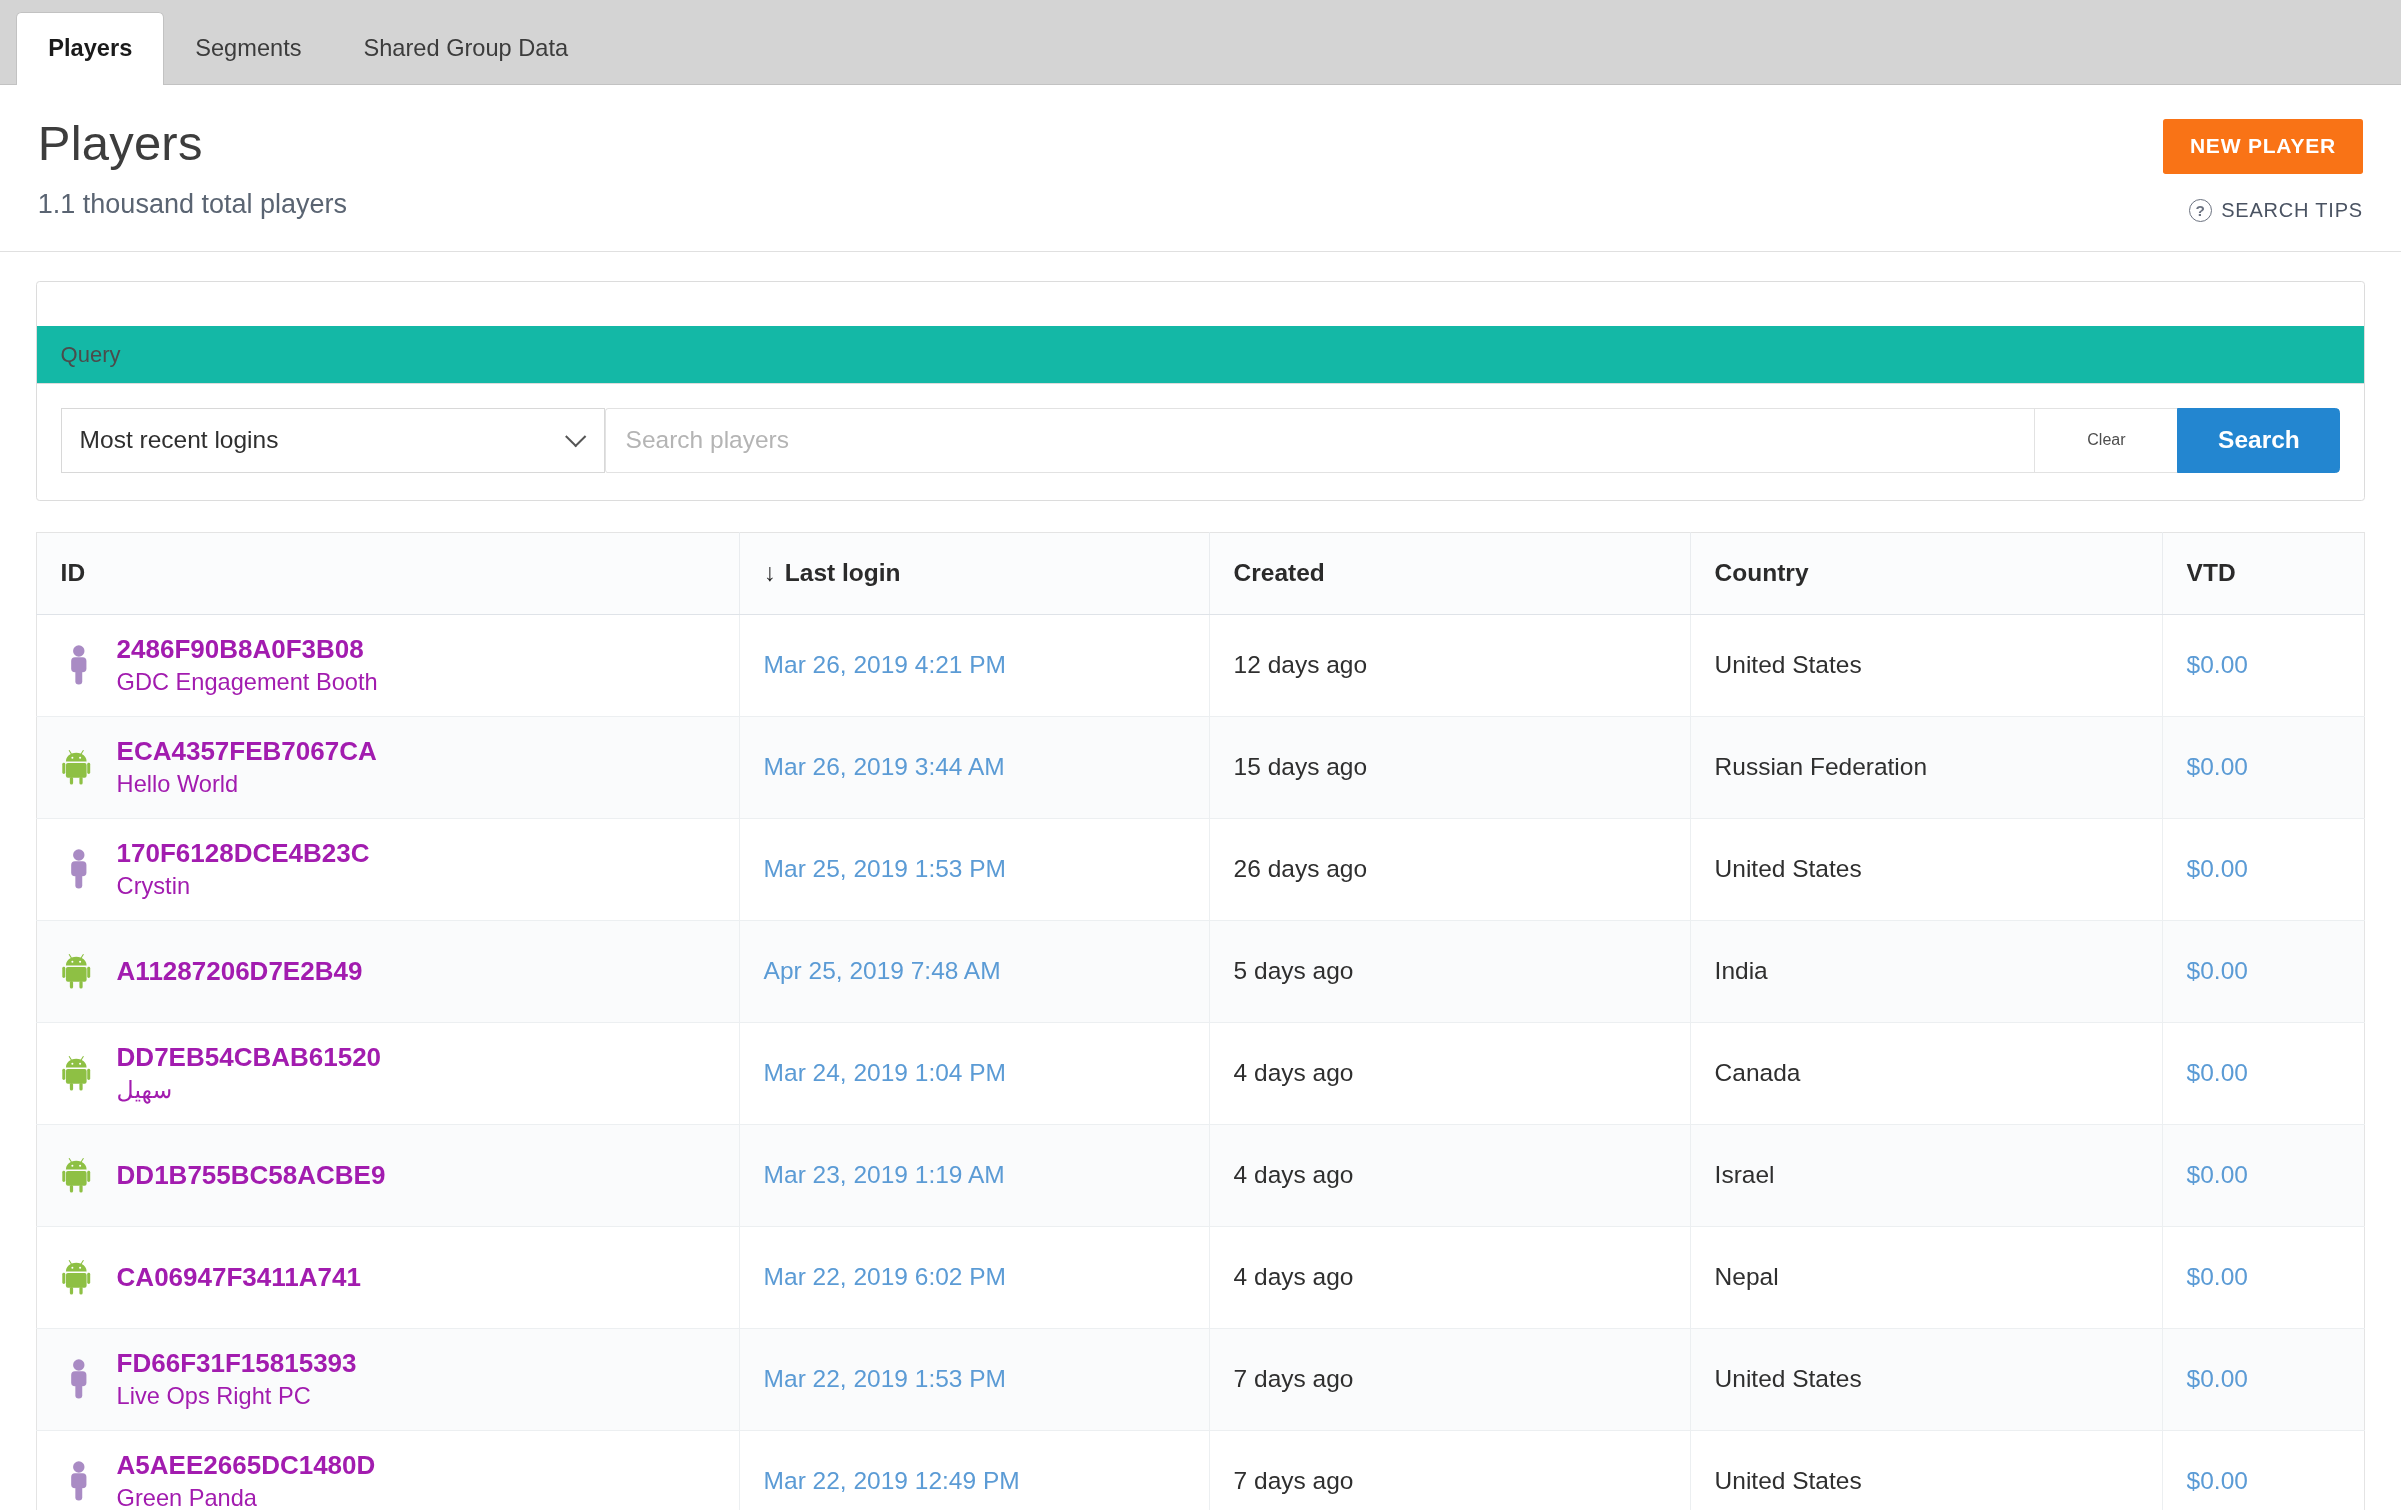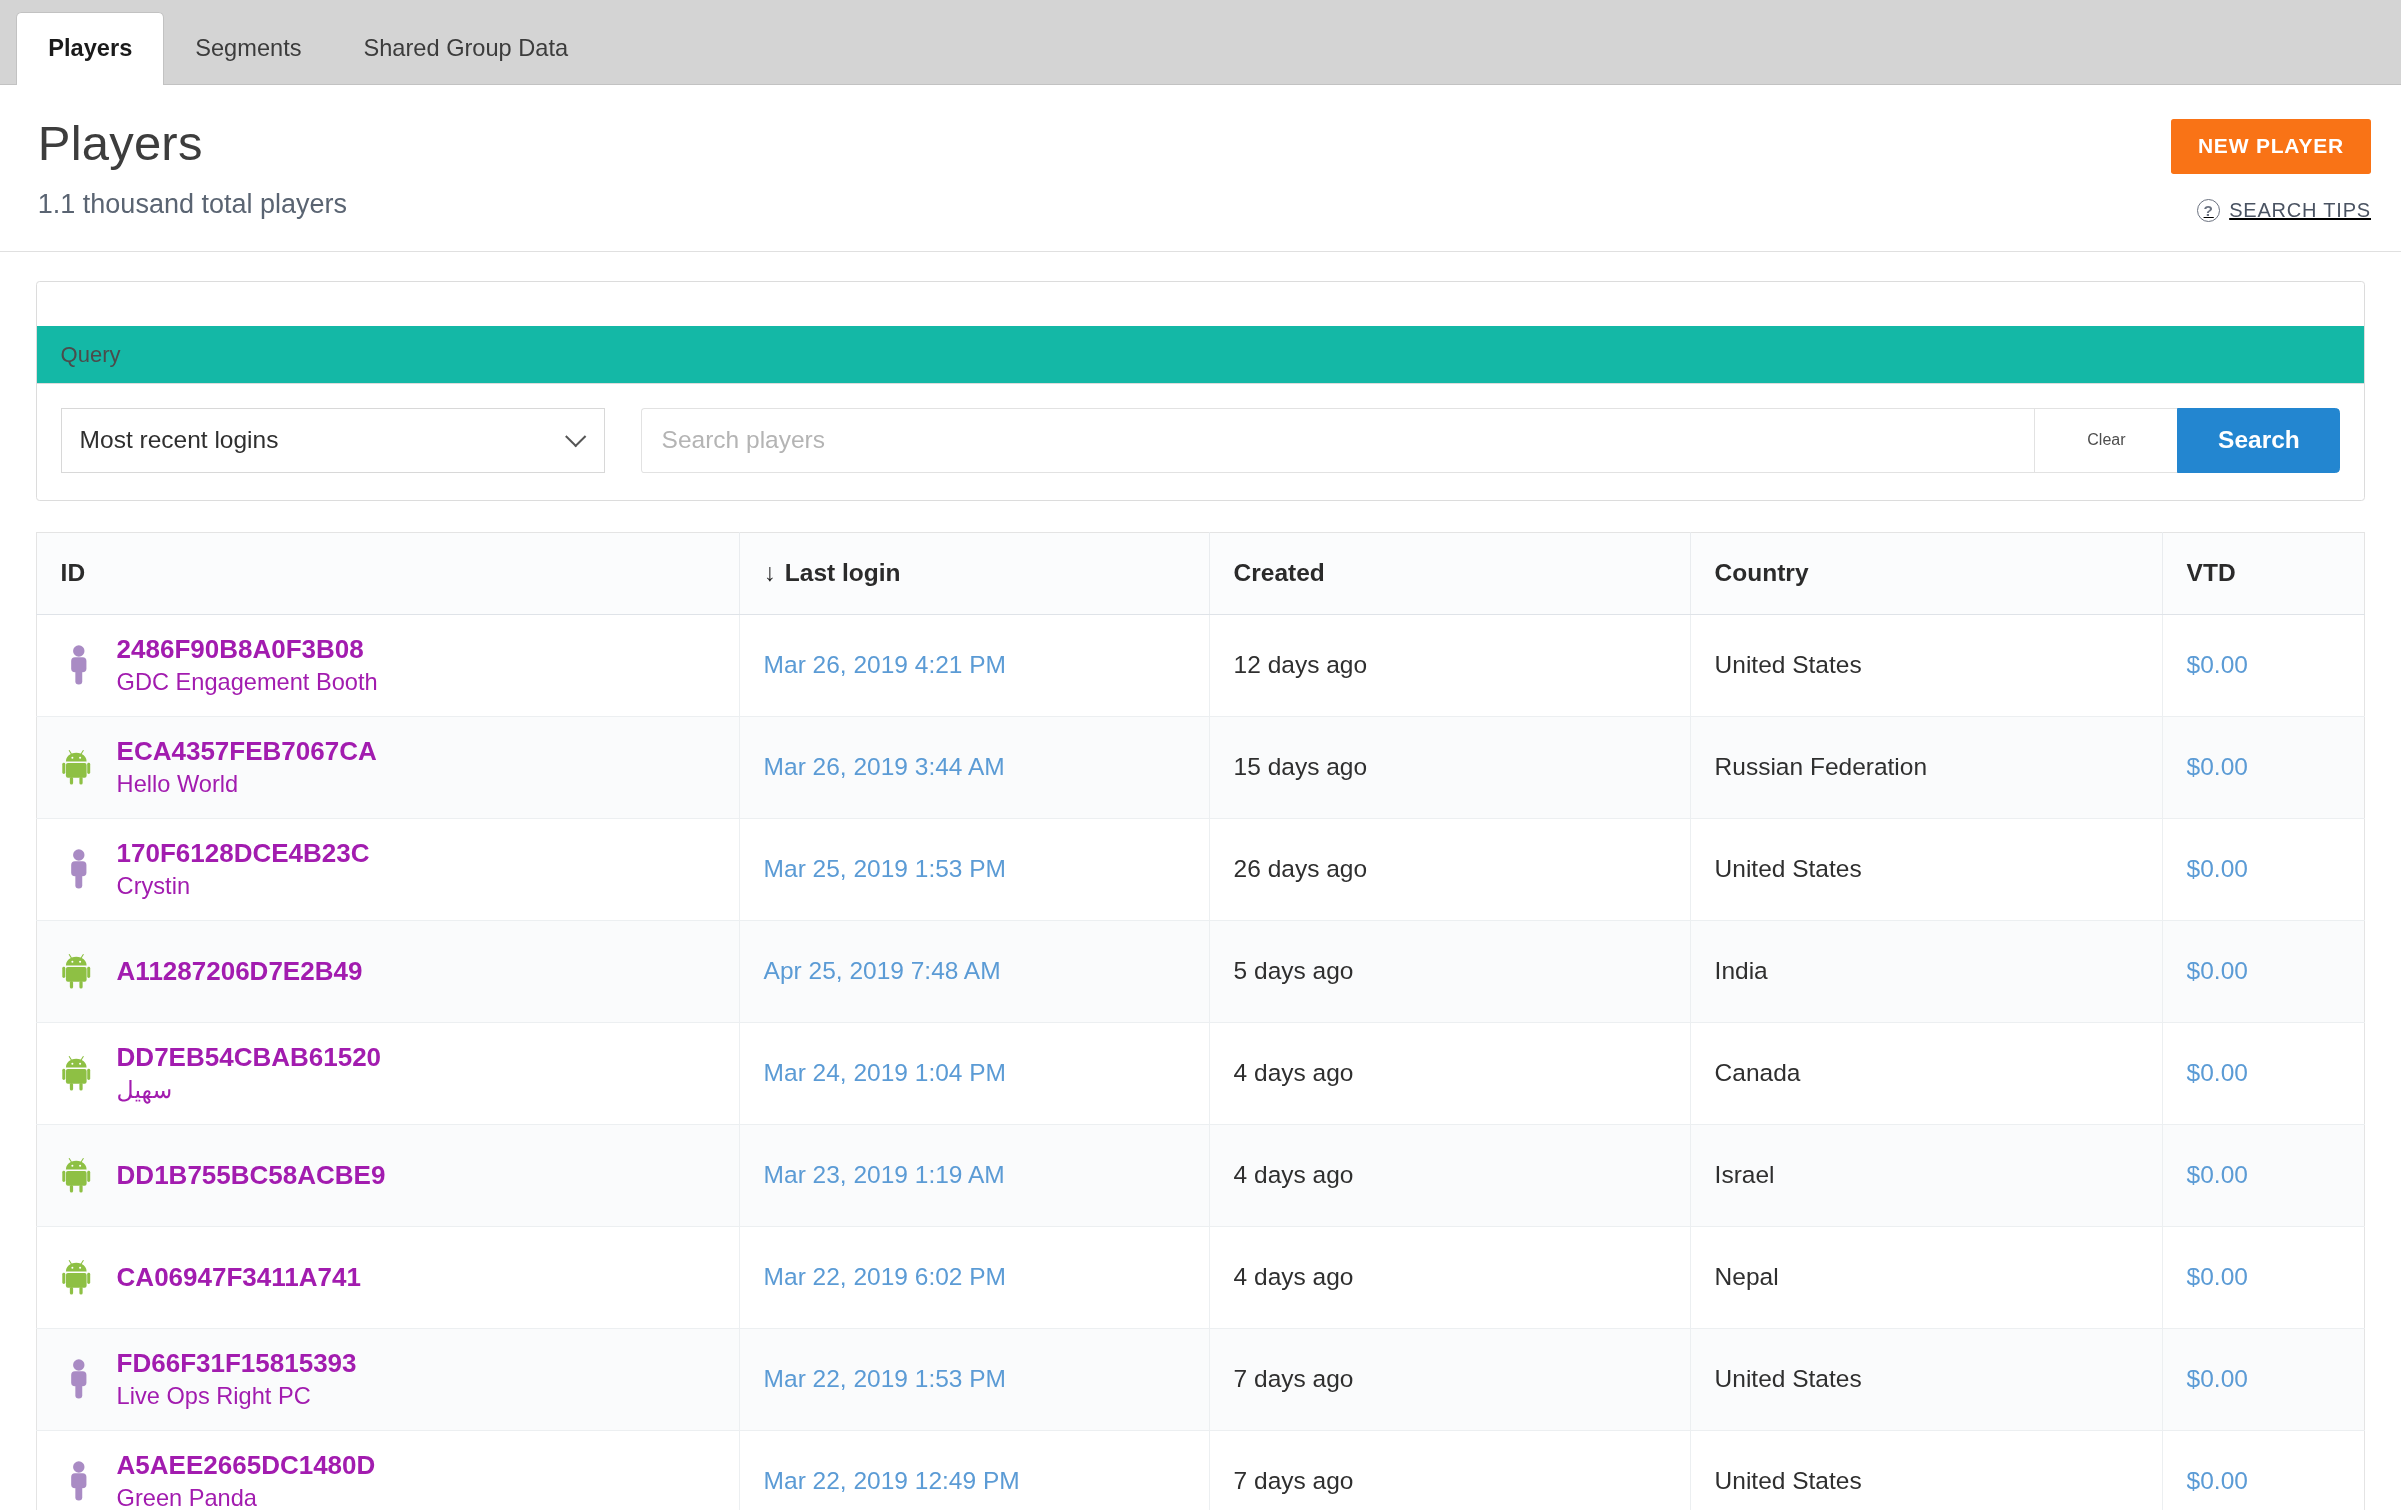--- a/index.html
+++ b/index.html
@@ -63,24 +63,23 @@
     margin: 0 0 20px 1.8px;
   }
   .page-sub {
     font-size: 27px;
     font-weight: 300;
     color: #5a6472;
     margin-left: 1.8px;
   }
   .head-actions {
     position: absolute;
-    right: 30px;
+    right: 38px;
     top: 34px;
     text-align: right;
-    text-decoration: underline;
   }
   .btn-new {
     display: inline-block;
     background: #f97316;
     color: #ffffff;
     border: none;
     font-size: 21px;
     font-weight: 600;
     letter-spacing: 0.8px;
     padding: 15.4px 27px;
@@ -152,21 +151,20 @@
     position: absolute;
     right: 20px;
     top: 50%;
     width: 15.4px; height: 15.4px;
     border-right: 2.3px solid #555;
     border-bottom: 2.3px solid #555;
     transform: translateY(-70%) rotate(45deg);
   }
   .search-group {
     display: flex;
-    margin-left: 36px;
     flex: 1;
     height: 65px;
   }
   .search-input {
     flex: 1;
     border: 0.9px solid #e2e2e2;
     border-right: none;
     border-radius: 3.6px 0 0 3.6px;
     font-size: 24.5px;
     padding: 0 20px;

